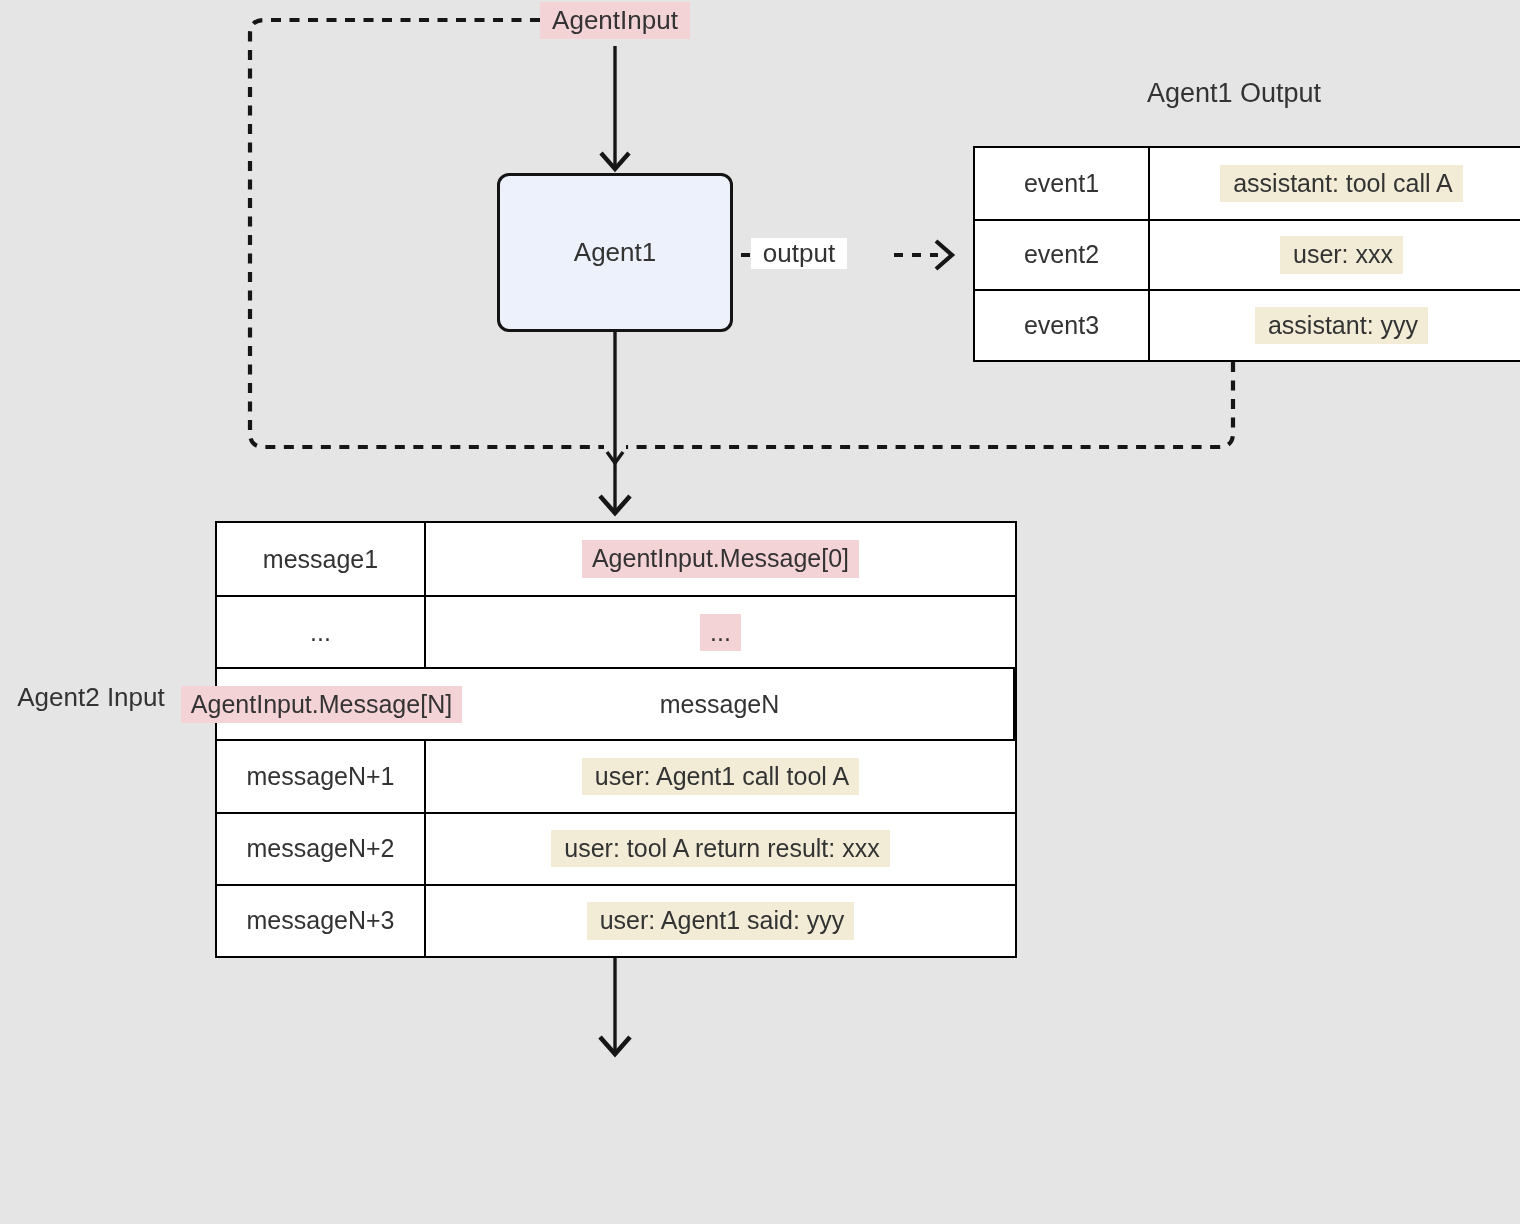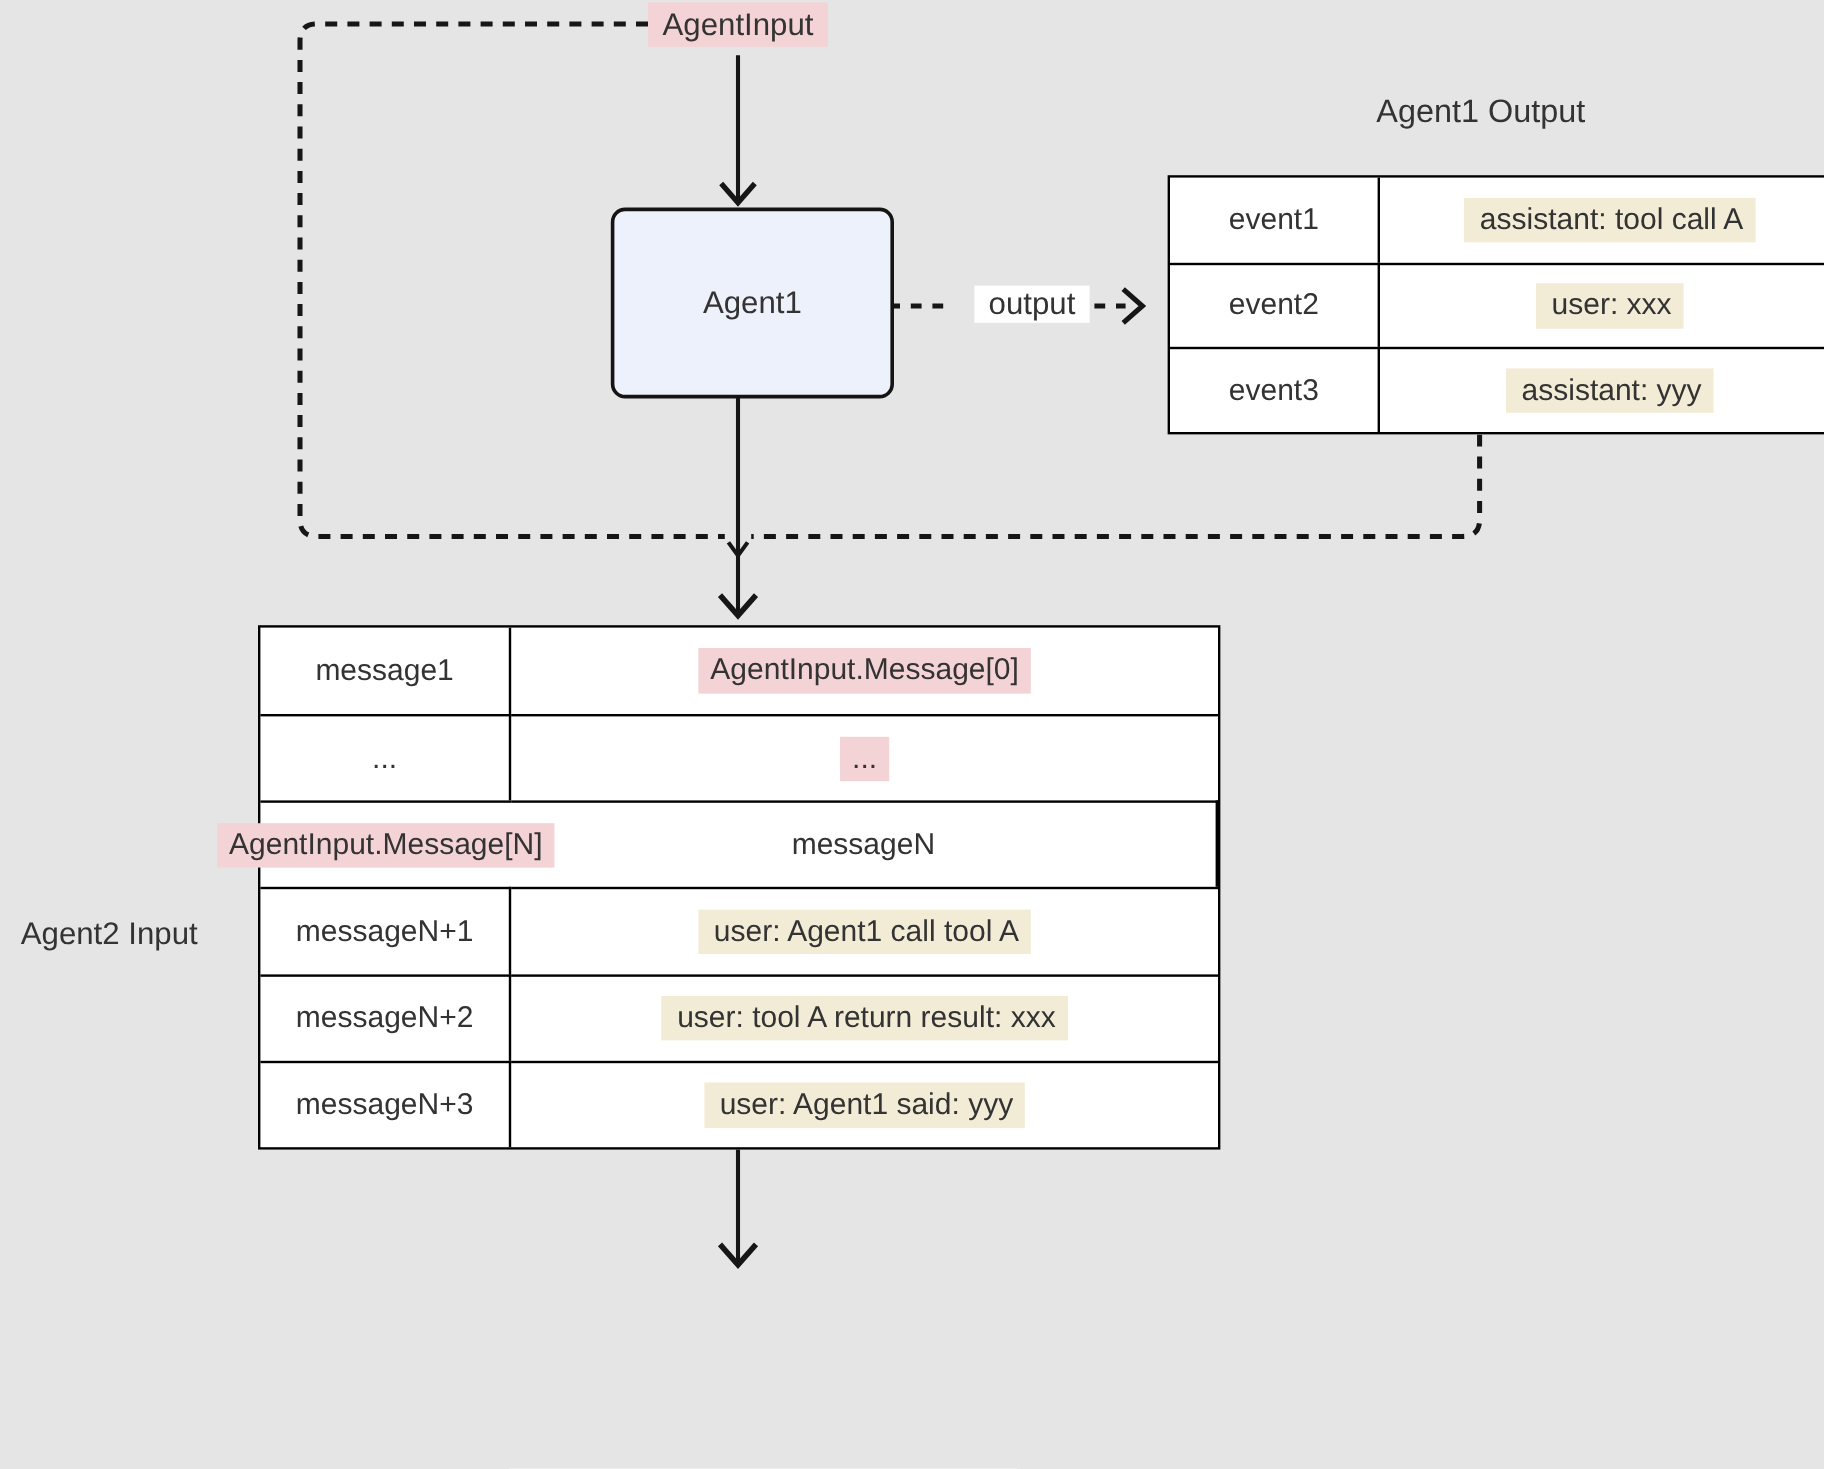--- a/index.html
+++ b/index.html
@@ -11,43 +11,43 @@
   .wires { position:absolute; left:0; top:0; width:1520px; height:1224px; pointer-events:none; }
   .pill-node {
     position:absolute; left:540px; top:2px; width:150px; height:37px;
     background:var(--pink); display:flex; align-items:center; justify-content:center;
     font-size:26px; color:var(--text);
   }
   .agent-box {
     position:absolute; background:var(--node-fill);
     border:3px solid var(--node-border); border-radius:12px;
     display:flex; align-items:center; justify-content:center;
-    font-size:26px; color:var(--text);margin-left:12px;
+    font-size:26px; color:var(--text);
   }
   .agent1-pos { left:497px; top:173px; width:230px; height:153px; }
   .agent2-pos { left:496px; top:1058px; width:231px; height:153px; }
 
   
   .dtable { position:absolute; display:grid; background:#ffffff; border:2px solid #000; }
   .t1-pos { left:955px; top:146px; width:558px; height:212px;
             grid-template-columns:175px 1fr; grid-template-rows:repeat(3,1fr);margin-left:18px; }
   .t2-pos { left:215px; top:521px; width:798px; height:433px;
             grid-template-columns:209px 1fr; grid-template-rows:repeat(6,1fr); }
   .cell { display:flex; align-items:center; justify-content:center; font-size:25px; }
   .cell.kcol { border-right:2px solid #000; }
   .cell.rowline { border-top:2px solid #000; }
   .hl { padding:3px 10px; line-height:1.25; white-space:nowrap; }
   .hl.pink  { background:var(--pink); }
   .hl.cream { background:var(--cream);padding-left:13px; }
 
   .t1-title { position:absolute; left:955px; top:78px; width:558px; text-align:center;
               font-size:27px; color:var(--text); }
-  .t2-title { position:absolute; left:0px; top:763px; width:182px; text-align:center;
+  .t2-title { position:absolute; left:0px; top:682px; width:182px; text-align:center;
               font-size:26px; color:var(--text); }
-  .out-label { position:absolute; left:812px; top:238px; width:96px; text-align:center;
+  .out-label { position:absolute; left:751px; top:238px; width:96px; text-align:center;
                font-size:26px; color:var(--text); background:#fff; }
 </style>
 </head>
 <body>
 
 <div class="stage">
 
   <svg class="wires" viewBox="0 0 1520 1224" xmlns="http://www.w3.org/2000/svg">
     <g stroke="#161616" fill="none">
 

